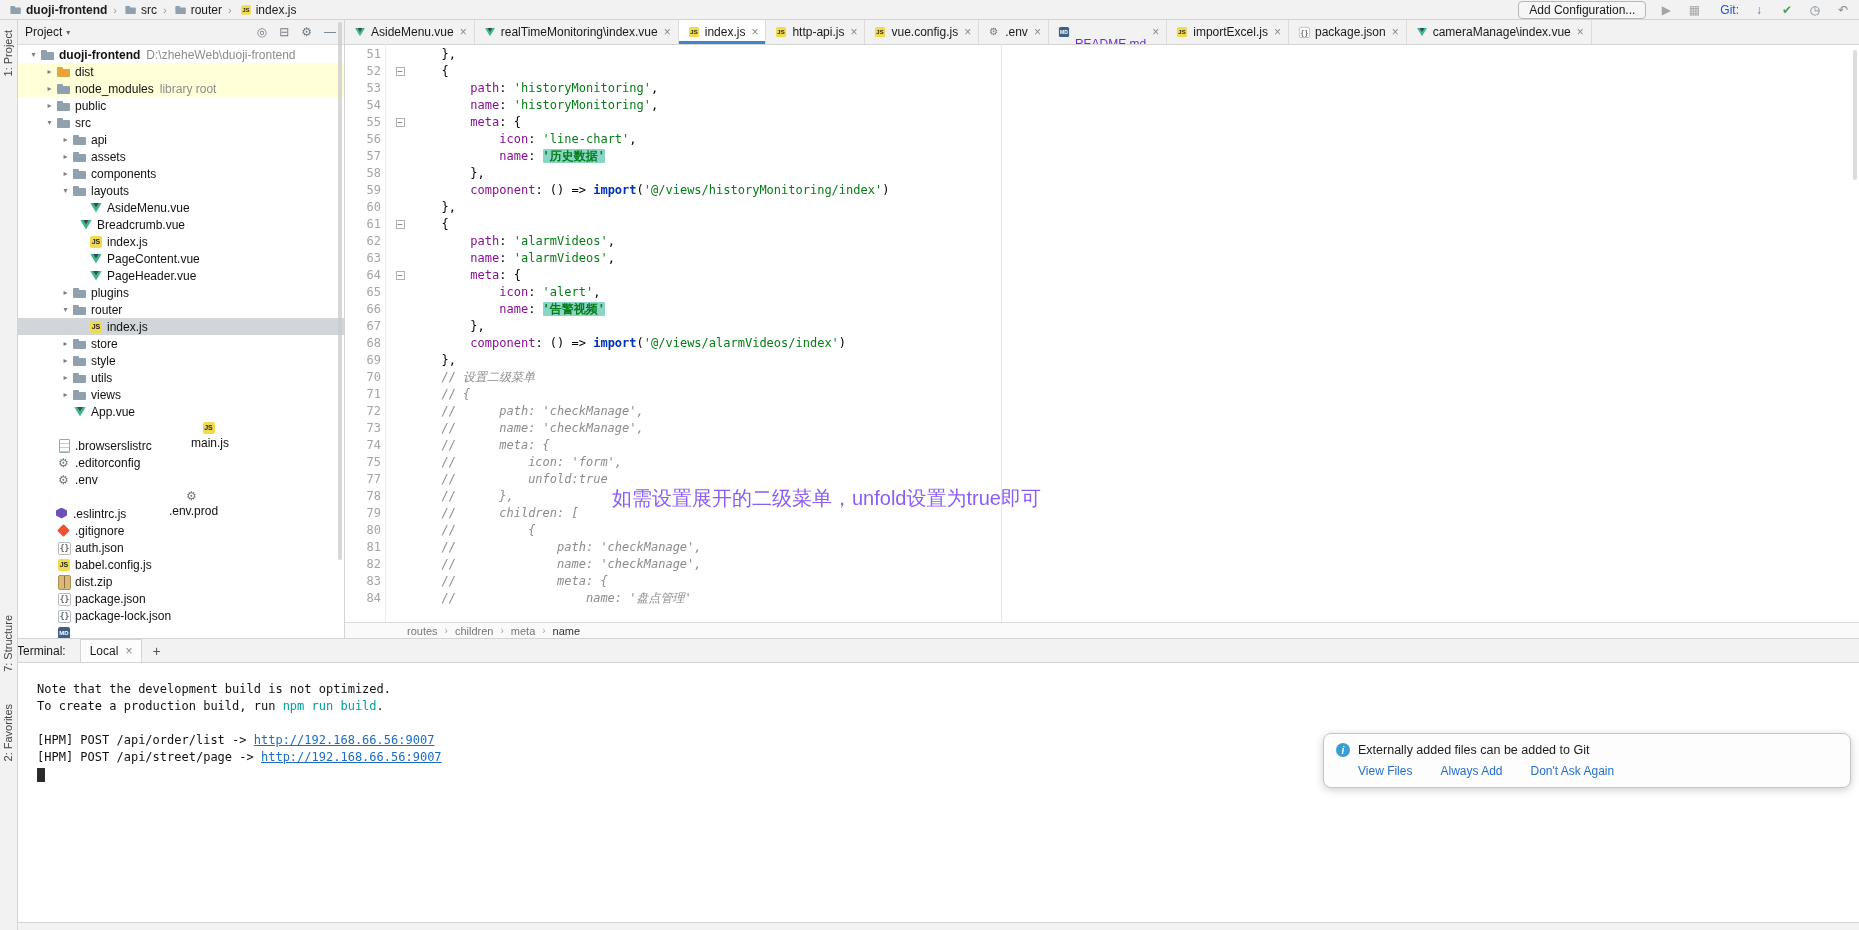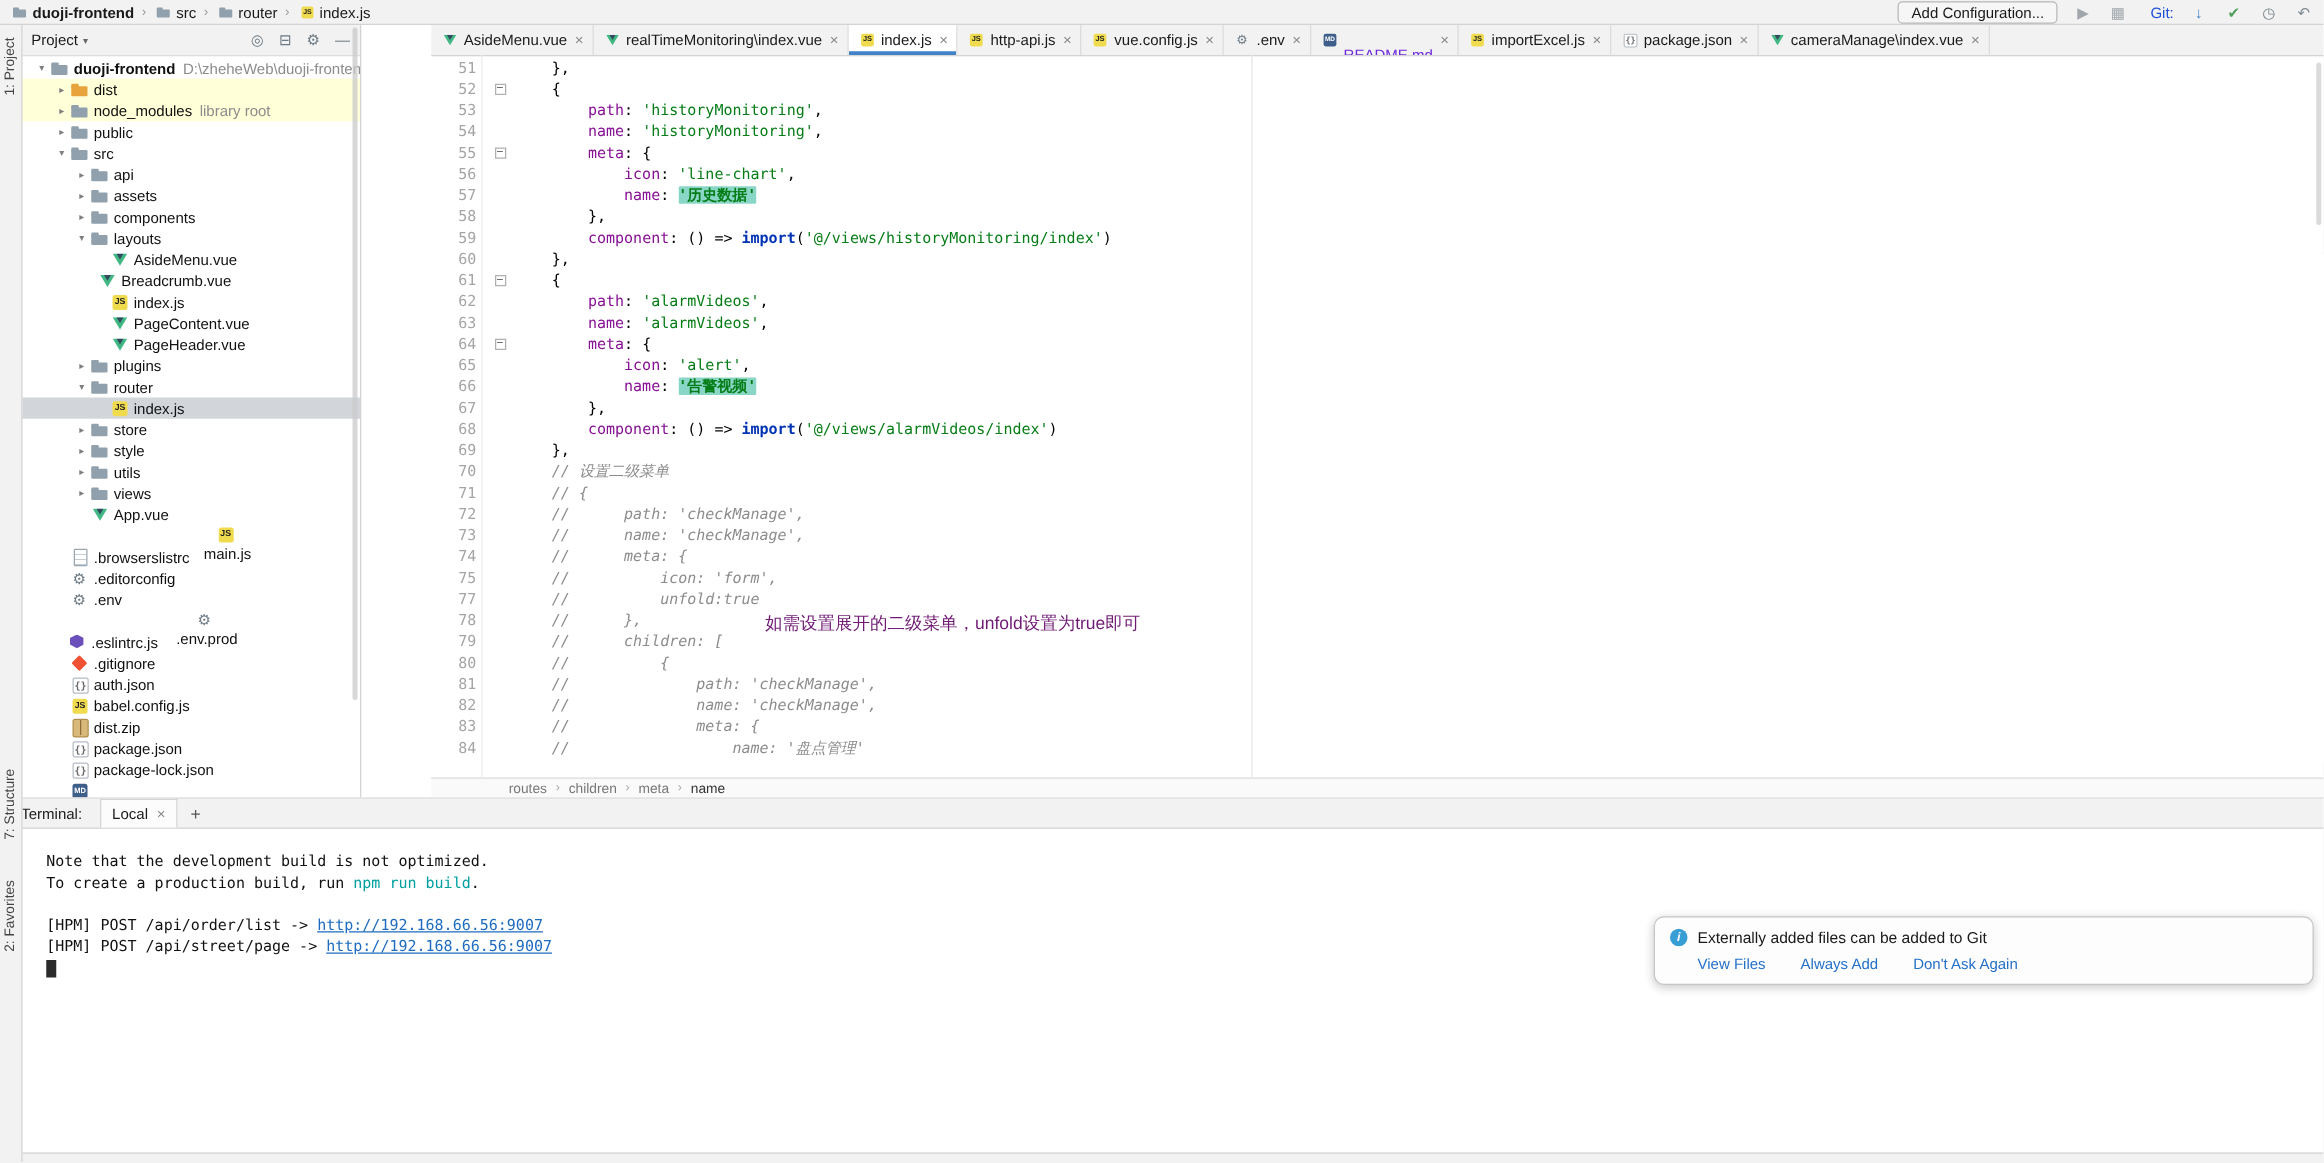--- a/index.html
+++ b/index.html
@@ -21,21 +21,21 @@
   .git-label{color:#1d4ed8;margin-left:6px;}
 
   
   .stripe{position:absolute;left:0;top:20px;bottom:0;width:17px;background:#f2f2f2;border-right:1px solid #d4d4d4;z-index:3;}
   .vlabel{position:absolute;left:2px;writing-mode:vertical-rl;transform:rotate(180deg);font-size:11px;color:#444;cursor:pointer;white-space:nowrap;}
   .v-project{top:10px;}
   .v-structure{top:595px;}
   .v-favorites{top:684px;}
 
   
-  .project{position:absolute;left:17px;top:20px;width:272px;height:618px;background:#fff;border-right:1px solid #d4d4d4;box-sizing:border-box;}
+  .project{position:absolute;left:17px;top:20px;width:328px;height:618px;background:#fff;border-right:1px solid #d4d4d4;box-sizing:border-box;}
   .phead{height:24px;display:flex;align-items:center;padding:0 8px;background:#f2f2f2;border-bottom:1px solid #dedede;}
   .ph-title{display:flex;align-items:center;gap:4px;font-size:12px;cursor:pointer;}
   .ph-chev{font-size:8px;color:#666;}
   .ph-icons{margin-left:auto;display:flex;align-items:center;gap:12px;}
   .phico{color:#6e7b85;font-size:12px;cursor:pointer;}
   .tree{position:absolute;top:26px;left:0;right:0;bottom:0;overflow:hidden;}
   .trow{height:17px;display:flex;align-items:center;white-space:nowrap;cursor:default;}
   .trow.hl-y{background:#ffffd8;}
   .trow.sel{background:#d2d6db;}
   .chev{width:13px;flex:none;text-align:center;font-size:8px;color:#7f7f7f;}
@@ -78,21 +78,21 @@
   .lineno{width:36px;flex:none;text-align:right;color:#a5a5a5;padding-right:8px;box-sizing:content-box;}
   .gut{width:22px;flex:none;display:flex;align-items:center;justify-content:center;}
   .foldbox{width:9px;height:9px;border:1px solid #b0b0b0;background:#fff;color:#666;font-size:9px;line-height:7px;text-align:center;display:block;box-sizing:border-box;}
   .ct{white-space:pre;padding-left:16px;color:#000;}
   .tk-t{color:#000;}
   .tk-k{color:#871094;}
   .tk-s{color:#067d17;}
   .tk-w{color:#0033b3;font-weight:bold;}
   .tk-c{color:#8c8c8c;font-style:italic;}
   .tk-h{color:#067d17;font-weight:bold;background:#8ad6c6;border-radius:1px;}
-  .annotation{position:absolute;left:267px;top:446px;font-size:14px;color:#701a75;font-family:"Liberation Sans",sans-serif;white-space:nowrap;z-index:2;}
+  .annotation{position:absolute;left:267px;top:446px;font-size:20px;color:#8b5cf6;font-family:"Liberation Sans",sans-serif;white-space:nowrap;z-index:2;}
   .ed-sb{position:absolute;right:2px;top:6px;width:4px;height:130px;background:#d2d2d2;border-radius:2px;opacity:.8;}
   .crumbbar{position:absolute;left:0;right:0;top:602px;height:16px;background:#fafafa;border-top:1px solid #dcdcdc;display:flex;align-items:center;padding-left:62px;gap:7px;font-size:11px;color:#777;box-sizing:border-box;}
   .eci{cursor:pointer;}
   .eci:last-child{color:#333;}
   .ecs{color:#aaa;font-size:10px;}
 
   
   .terminal{position:absolute;left:17px;top:638px;right:0;height:284px;background:#fff;border-top:1px solid #d4d4d4;box-sizing:border-box;}
   .term-head{height:24px;background:#f2f2f2;border-bottom:1px solid #d4d4d4;display:flex;align-items:center;box-sizing:border-box;}
   .term-title{margin-right:14px;color:#1a1a1a;}

